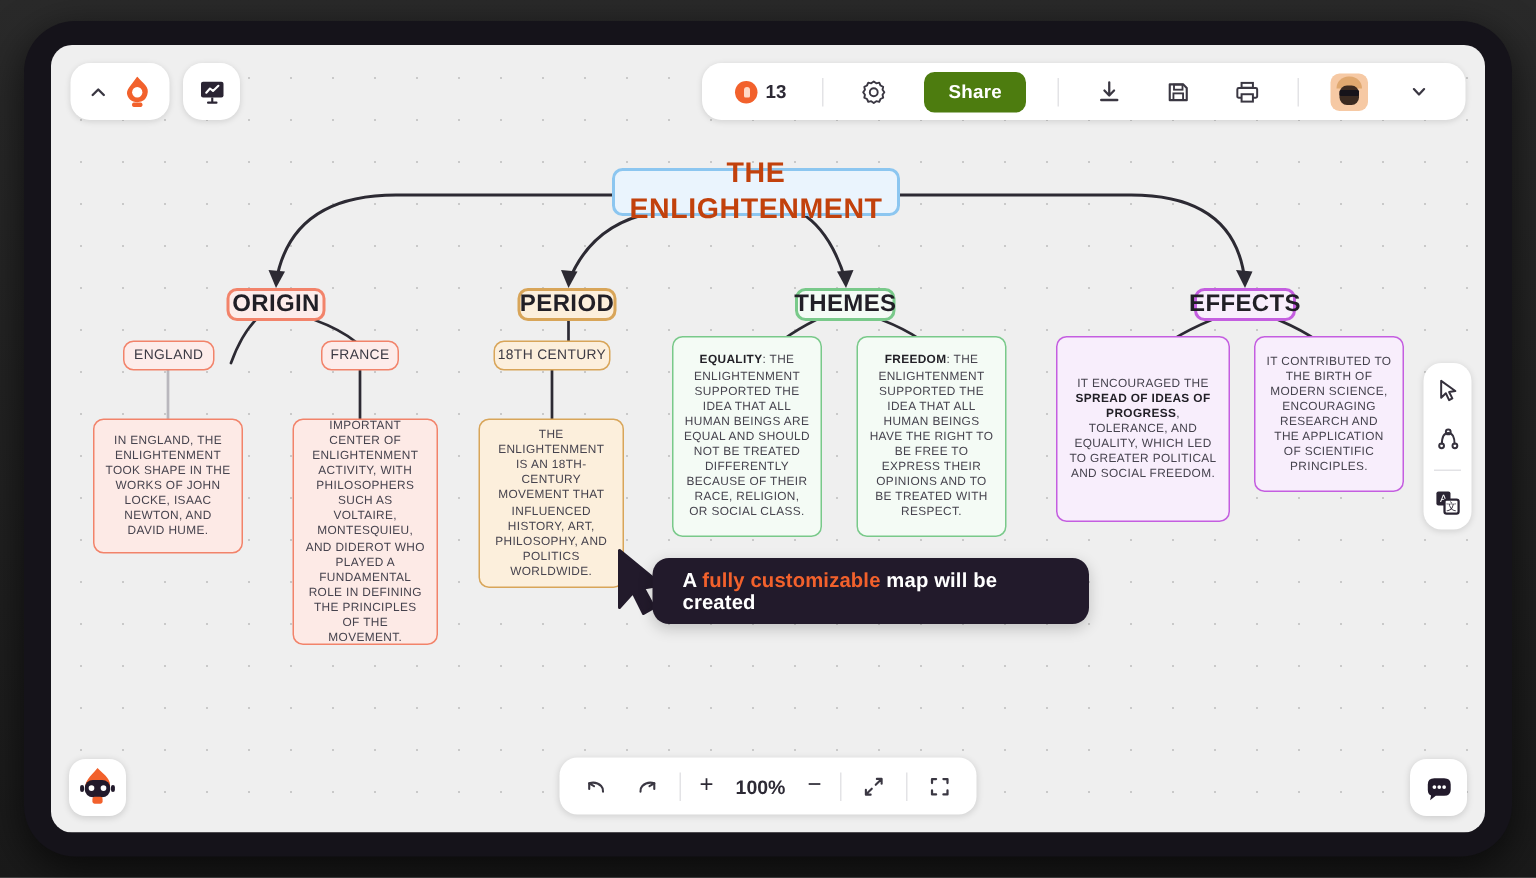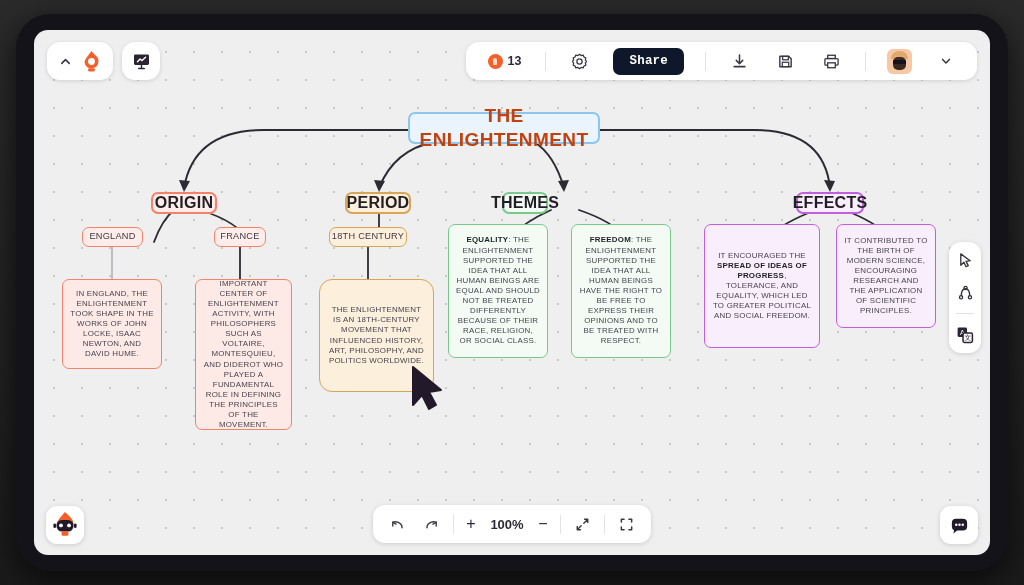--- a/index.html
+++ b/index.html
@@ -64,24 +64,24 @@
     display: flex; align-items: center; justify-content: center;
   }
   .coin i { display:block; width:4px; height:7px; background:#ffd9c6; border-radius:2px 2px 1px 1px; }
   .credits span { font-size: 12.5px; font-weight: 700; color: #2d2a35; }
   .vdiv { width: 1px; height: 19px; background: #e3e3e6; }
   .ico-btn {
     width: 25px; height: 25px; display: flex;
     align-items: center; justify-content: center; cursor: pointer;
   }
   .share-btn {
-    background: #0f172a; color: #fff; border: none;
+    background: #4d7c0f; color: #fff; border: none;
     height: 27px; padding: 0 16px; border-radius: 7px;
     font-size: 12.5px; font-weight: 700;
-    font-family: Liberation Mono, monospace; cursor: pointer;
+    font-family: Liberation Sans, sans-serif; cursor: pointer;
     letter-spacing: .2px;
   }
   .avatar-sm {
     width: 25px; height: 25px; border-radius: 6px;
     background: #f6c9a4; overflow: hidden; position: relative;
   }
   .avatar-sm .hair { position:absolute; left:4px; top:2px; width:17px; height:8px; background:#e0a86f; border-radius:8px 8px 0 0; }
   .avatar-sm .face { position:absolute; left:6px; top:8px; width:13px; height:13px; background:#3b2a20; border-radius:5px; }
   .avatar-sm .shades { position:absolute; left:6px; top:11px; width:13px; height:4px; background:#16131a; border-radius:1px; }
   svg.links { position: absolute; inset: 0; width: 100%; height: 100%; pointer-events: none; }
@@ -216,21 +216,21 @@
     <div class="node root-node" style="left:374px; top:82px; width:192px; height:32px;">
       <span>THE ENLIGHTENMENT</span>
     </div>
 
     <div class="node branch c-origin" style="left:117px; top:162px; width:66px; height:22px;">
       <span>ORIGIN</span>
     </div>
     <div class="node branch c-period" style="left:311px; top:162px; width:66px; height:22px;">
       <span>PERIOD</span>
     </div>
-    <div class="node branch c-themes" style="left:468px; top:162px; width:46px; height:22px;">
+    <div class="node branch c-themes" style="left:496px; top:162px; width:67px; height:22px;">
       <span>THEMES</span>
     </div>
     <div class="node branch c-effects" style="left:762px; top:162px; width:68px; height:22px;">
       <span>EFFECTS</span>
     </div>
 
     <div class="node sub c-origin" style="left:48px; top:197px; width:61px; height:20px;">
       <span>ENGLAND</span>
     </div>
     <div class="node sub c-origin" style="left:180px; top:197px; width:52px; height:20px;">
@@ -241,21 +241,21 @@
     </div>
 
     <div class="node leaf c-origin-l" style="left:28px; top:249px; width:100px; height:90px;">
       <span>IN ENGLAND, THE ENLIGHTENMENT TOOK SHAPE IN THE WORKS OF JOHN LOCKE, ISAAC NEWTON, AND DAVID HUME.</span>
     </div>
 
     <div class="node leaf c-origin-l" style="left:161px; top:249px; width:97px; height:151px;">
       <span>IMPORTANT CENTER OF ENLIGHTENMENT ACTIVITY, WITH PHILOSOPHERS SUCH AS VOLTAIRE, MONTESQUIEU, AND DIDEROT WHO PLAYED A FUNDAMENTAL ROLE IN DEFINING THE PRINCIPLES OF THE MOVEMENT.</span>
     </div>
 
-    <div class="node leaf c-period" style="left:285px; top:249px; width:115px; height:113px;border-radius:13px;">
+    <div class="node leaf c-period" style="left:285px; top:249px; width:97px; height:113px;">
       <span>THE ENLIGHTENMENT IS AN 18TH-CENTURY MOVEMENT THAT INFLUENCED HISTORY, ART, PHILOSOPHY, AND POLITICS WORLDWIDE.</span>
     </div>
 
     <div class="node leaf c-themes" style="left:414px; top:194px; width:100px; height:134px;">
       <span>
         <b>EQUALITY</b><span>: THE ENLIGHTENMENT SUPPORTED THE IDEA THAT ALL HUMAN BEINGS ARE EQUAL AND SHOULD NOT BE TREATED DIFFERENTLY BECAUSE OF THEIR RACE, RELIGION, OR SOCIAL CLASS.</span>
       </span>
     </div>
 
     <div class="node leaf c-themes" style="left:537px; top:194px; width:100px; height:134px;">
@@ -271,20 +271,23 @@
     </div>
 
     <div class="node leaf c-effects" style="left:802px; top:194px; width:100px; height:104px;">
       <span>IT CONTRIBUTED TO THE BIRTH OF MODERN SCIENCE, ENCOURAGING RESEARCH AND THE APPLICATION OF SCIENTIFIC PRINCIPLES.</span>
     </div>
 
     <svg class="cursor-arrow" style="left:376px; top:335px;" width="34" height="46" viewBox="0 0 34 46">
       <path d="M3 2 L3 40 L12 30 L19 44 L26 40 L19 27 L31 25 Z" fill="#221a2b" stroke="#221a2b" stroke-width="2" stroke-linejoin="round"></path>
     </svg>
 
+    <div class="tooltip" style="left:401px; top:342px; width:291px; height:44px;">
+      <span><span>A </span><span class="hl">fully customizable</span><span> map will be created</span></span>
+    </div>
 
     <div class="tl-group">
       <div class="pill a">
         <svg class="chev-up" viewBox="0 0 14 14">
           <path d="M3 9 L7 5 L11 9" fill="none" stroke="#3a3742" stroke-width="1.7" stroke-linecap="round" stroke-linejoin="round"></path>
         </svg>
         <svg class="logo-flame" viewBox="0 0 20 22">
           <path d="M10 0 C14 5 19 7 17 13 C15.6 17.2 12.4 18 10 18 C7.2 18 4 16.6 3 13 C2 9.4 5 7 10 0 Z" fill="#f2612c"></path>
           <circle cx="10" cy="11" r="3.6" fill="#fff"></circle>
           <rect x="6.4" y="18.2" width="7.2" height="3.2" rx="1.2" fill="#f2612c"></rect>

